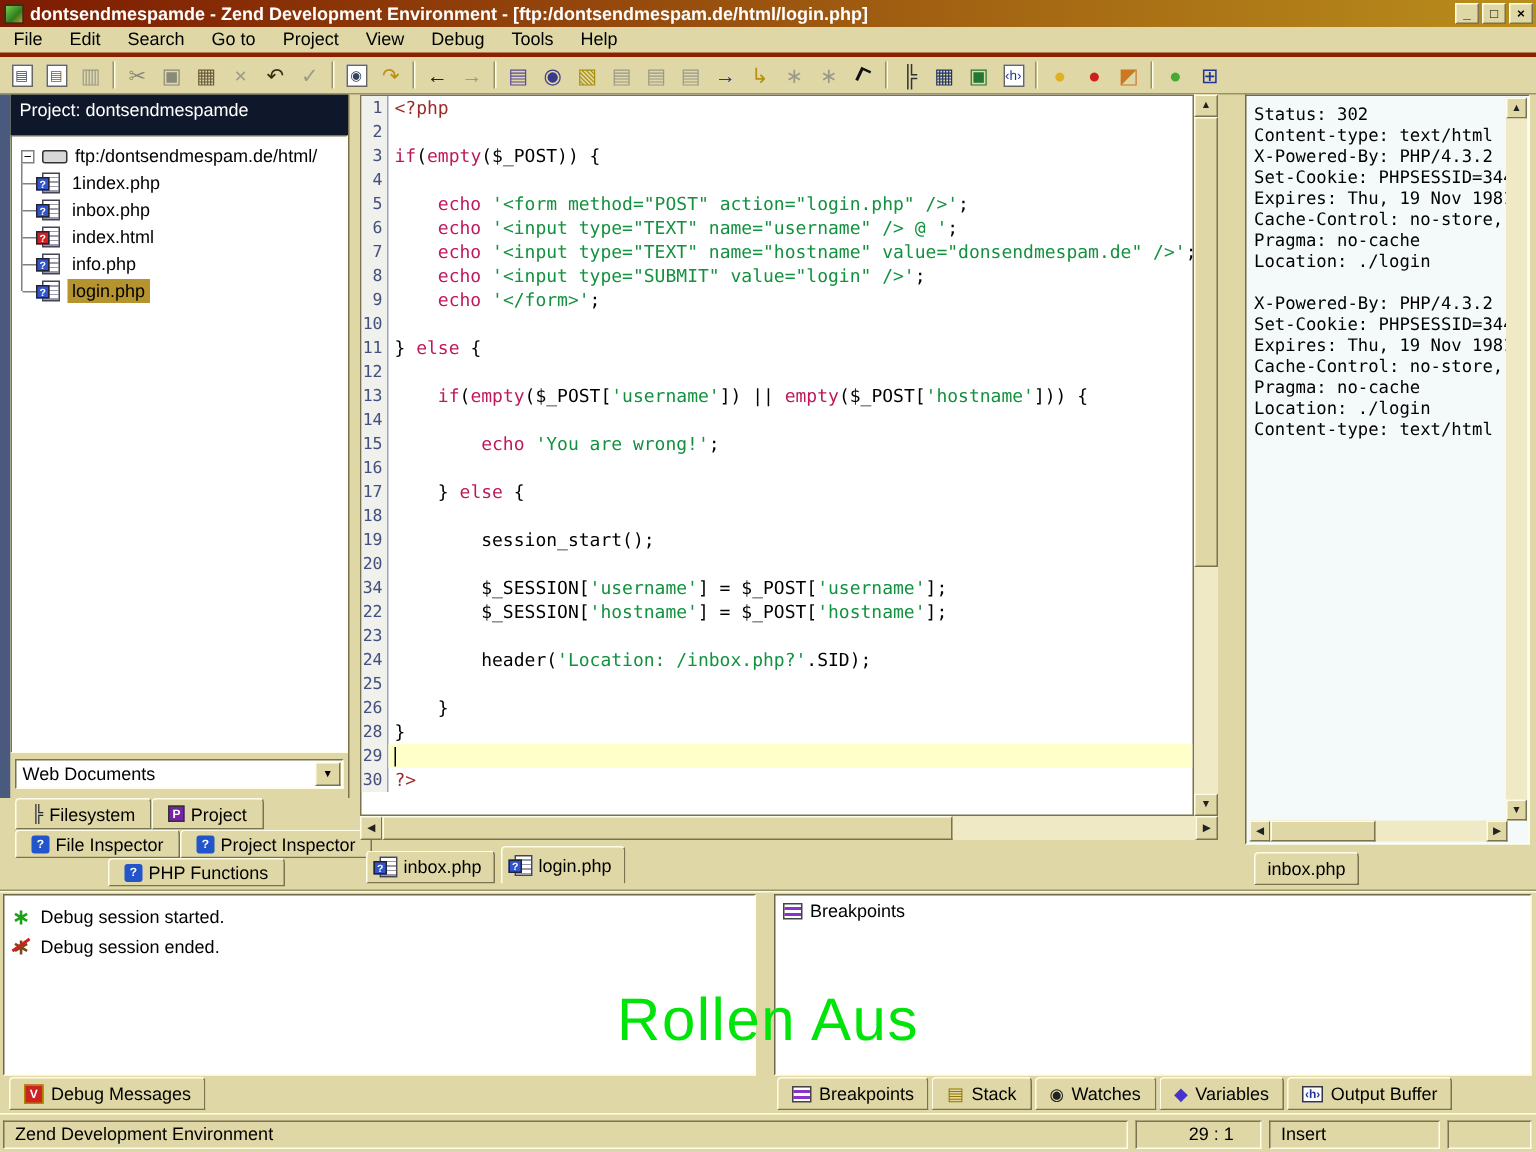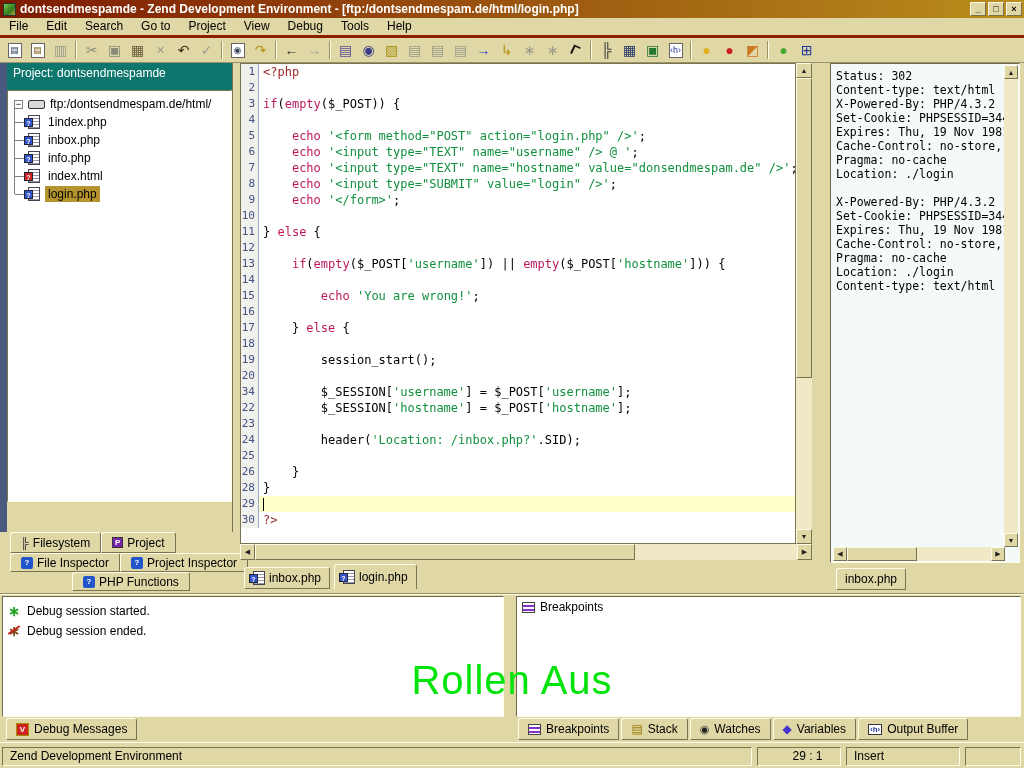--- a/index.html
+++ b/index.html
@@ -33,21 +33,21 @@
   .tglyph { font-size:14px; line-height:14px; }
   .tglyph.pad { font-size:9px; width:14px; height:15px; background:#fff; border:1px solid #666;
     display:flex; align-items:center; justify-content:center; }
   .tglyph.rot { display:inline-block; transform:rotate(25deg); font-weight:bold; }
   .tsep { width:2px; height:18px; margin:0 3px; border-left:1px solid #9A9268; border-right:1px solid #FFFDE8; }
 
   
   #lstrip { position:absolute; left:0; top:63px; width:7px; height:469px; background:#4A5A7E; }
   #ppanel { position:absolute; left:7px; top:63px; width:226px; height:469px; background:#DFD8A6;
     border-right:1px solid #7A7350; }
-  #phead { height:29px; background:#0f766e; color:#fff; line-height:21px; padding-left:6px; }
+  #phead { height:29px; background:#0f172a; color:#fff; line-height:21px; padding-left:6px; }
   #pgreen { height:6px; background:#58BE3C; }
   #ptree { position:absolute; left:0; top:27px; width:225px; height:412px; background:#fff;
     border:1px solid; border-color:#7A7350 #FFFDE8 #FFFDE8 #7A7350; padding:4px 0 0 6px; overflow:hidden; }
   .t-root { display:flex; align-items:center; height:18px; gap:5px; }
   .ebox { width:9px; height:9px; background:#fff; border:1px solid #808080; font-size:9px;
     line-height:7px; text-align:center; }
   .drive { width:17px; height:9px; background:#D8D8D8; border:1px solid #333; border-radius:2px; }
   #tfiles { position:relative; }
   #tfiles::before { content:""; position:absolute; left:0; top:-4px; bottom:9px; border-left:1px solid #808080; }
   .t-row { display:flex; align-items:center; height:18px; position:relative; padding-left:14px; gap:5px; }
@@ -308,37 +308,41 @@
             <span class="t-label">1index.php</span>
           </div>
           <div class="t-row">
             <span class="ficon">
               <span class="fbadge" style="background: rgb(51, 85, 204);">?</span>
             </span>
             <span class="t-label">inbox.php</span>
           </div>
           <div class="t-row">
             <span class="ficon">
-              <span class="fbadge" style="background: rgb(51, 85, 204);">?</span>
-            </span>
-            <span class="t-label">info.php</span>
-          </div>
-          <div class="t-row">
-            <span class="ficon">
               <span class="fbadge" style="background: rgb(204, 34, 34);">?</span>
             </span>
             <span class="t-label">index.html</span>
           </div>
           <div class="t-row">
             <span class="ficon">
               <span class="fbadge" style="background: rgb(51, 85, 204);">?</span>
             </span>
+            <span class="t-label">info.php</span>
+          </div>
+          <div class="t-row">
+            <span class="ficon">
+              <span class="fbadge" style="background: rgb(51, 85, 204);">?</span>
+            </span>
             <span class="t-label sel" style="background: rgb(181, 148, 47);">login.php</span>
           </div>
         </div>
+    </div>
+    <div id="combo">
+      <span class="cval">Web Documents</span>
+      <span class="cbtn raised">▼</span>
     </div>
   </div>
   <div class="ltabrow" id="lrow1" style="left:10px; top:532px; height:21px;">
       <div class="ltab">
         <span class="treeg">╠</span>
         <span>Filesystem</span>
       </div>
       <div class="ltab">
         <span class="pticon">P</span>
         <span>Project</span>

